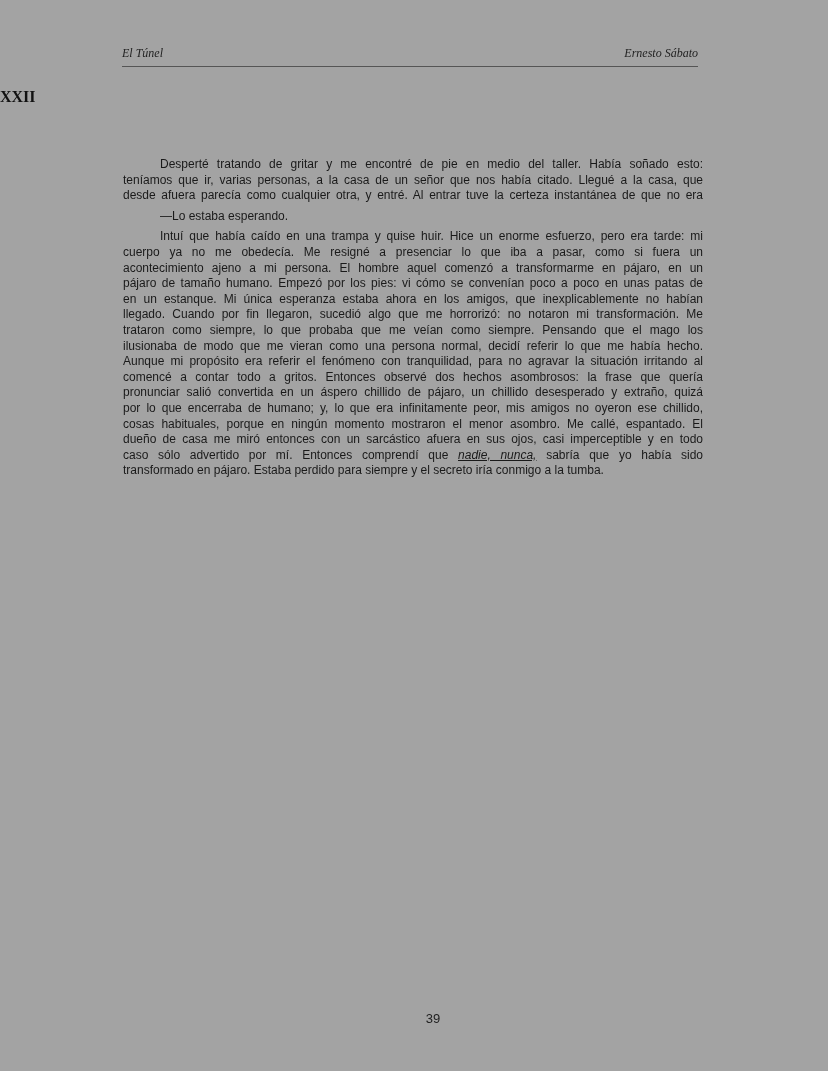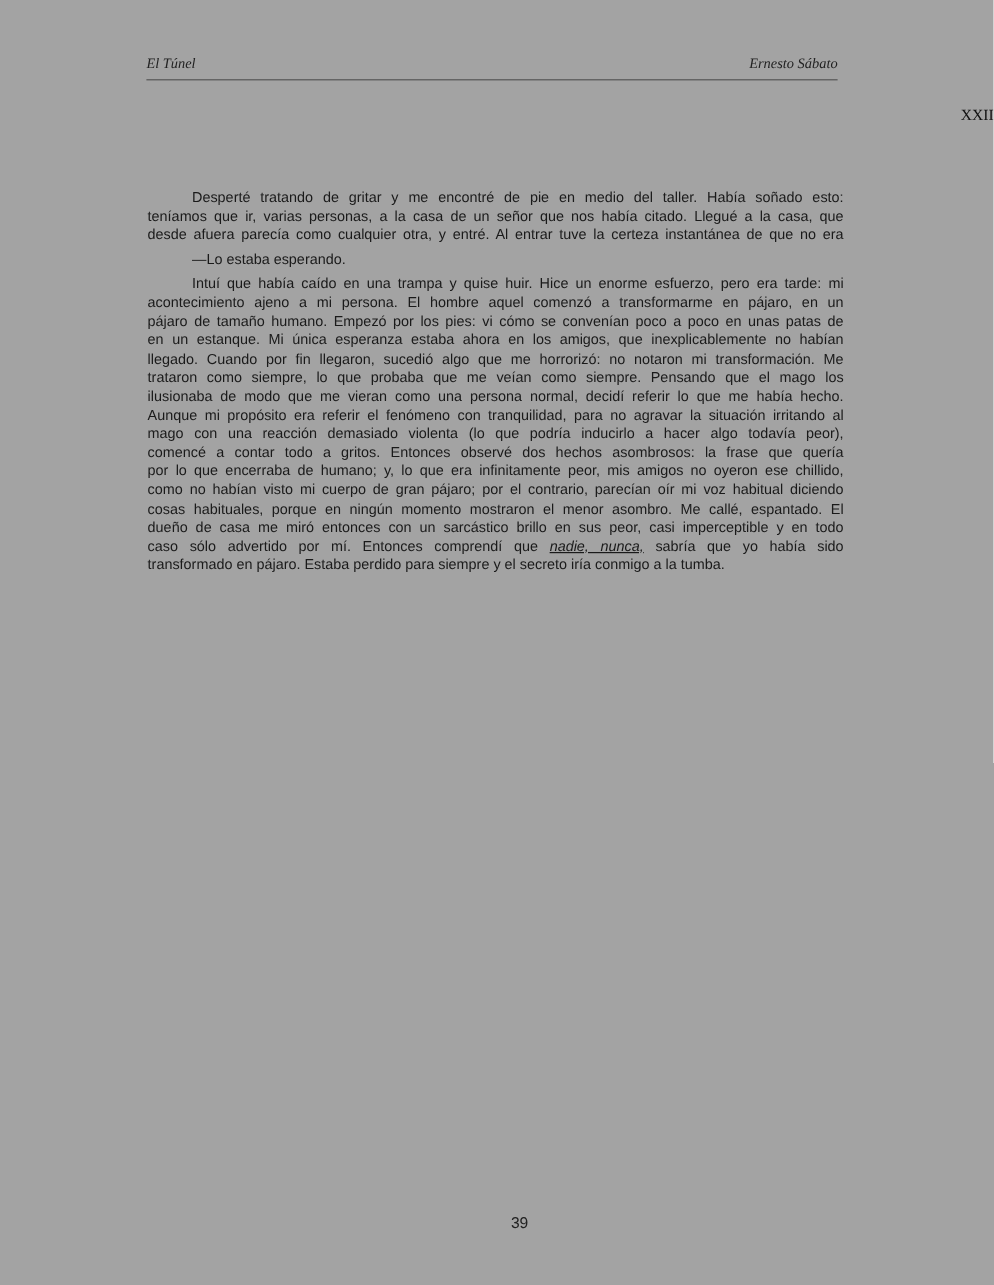--- a/index.html
+++ b/index.html
@@ -9,22 +9,22 @@
       position: absolute; left: 122px; top: 44px; width: 576px; height: 20px;
       font-family: "Liberation Serif", serif; font-style: italic; font-size: 12px; color: #222;
     }
     .header .left { position: absolute; left: 0; top: 2px; }
     .header .right { position: absolute; right: 0; top: 2px; margin-left: 24px; }
     .header-rule {
       position: absolute; left: 122px; top: 66px; width: 576px; height: 0;
       border-top: 1.5px solid #555;
     }
     .chapter-title {
-      position: absolute; left: 0; width: 828px; top: 88px; text-align: right;
-      font-family: "Liberation Serif", serif; font-weight: normal; font-size: 13px; color: #111;
+      position: absolute; left: 0; width: 828px; top: 88px; text-align: left;
+      font-family: "Liberation Serif", serif; font-weight: bold; font-size: 16px; color: #111;
     }
     .body-text {
       position: absolute; left: 123px; top: 157px; width: 580px;
       font-family: "Liberation Sans", sans-serif; font-size: 12px; color: #1a1a1a;
     }
     .line {
       display: block; height: 15.6px; line-height: 15.6px; white-space: nowrap;
       text-align: justify; text-align-last: justify;
     }
     .line.last { text-align-last: left; }
@@ -58,32 +58,32 @@
     </div>
     <div class="gap"></div>
 
     <div>
       <span class="line indent last">—Lo estaba esperando.</span>
     </div>
     <div class="gap"></div>
 
     <div>
       <span class="line indent">Intuí que había caído en una trampa y quise huir. Hice un enorme esfuerzo, pero era tarde: mi</span>
+      <span class="line">cuerpo ya no me obedecía. Me resigné a presenciar lo que iba a pasar, como si fuera un</span>
       <span class="line">acontecimiento ajeno a mi persona. El hombre aquel comenzó a transformarme en pájaro, en un</span>
       <span class="line">pájaro de tamaño humano. Empezó por los pies: vi cómo se convenían poco a poco en unas patas de</span>
       <span class="line">en un estanque. Mi única esperanza estaba ahora en los amigos, que inexplicablemente no habían</span>
       <span class="line">llegado. Cuando por fin llegaron, sucedió algo que me horrorizó: no notaron mi transformación. Me</span>
       <span class="line">trataron como siempre, lo que probaba que me veían como siempre. Pensando que el mago los</span>
       <span class="line">ilusionaba de modo que me vieran como una persona normal, decidí referir lo que me había hecho.</span>
       <span class="line">Aunque mi propósito era referir el fenómeno con tranquilidad, para no agravar la situación irritando al</span>
-      <span class="line">mago con una reacción demasiado violenta (lo que podría inducirlo a hacer algo todavía peor),</span>
       <span class="line">comencé a contar todo a gritos. Entonces observé dos hechos asombrosos: la frase que quería</span>
+      <span class="line">pronunciar salió convertida en un áspero chillido de pájaro, un chillido desesperado y extraño, quizá</span>
       <span class="line">por lo que encerraba de humano; y, lo que era infinitamente peor, mis amigos no oyeron ese chillido,</span>
-      <span class="line">como no habían visto mi cuerpo de gran pájaro; por el contrario, parecían oír mi voz habitual diciendo</span>
       <span class="line">cosas habituales, porque en ningún momento mostraron el menor asombro. Me callé, espantado. El</span>
-      <span class="line">dueño de casa me miró entonces con un sarcástico brillo en sus peor, casi imperceptible y en todo</span>
+      <span class="line">dueño de casa me miró entonces con un sarcástico afuera en sus ojos, casi imperceptible y en todo</span>
       <span class="line"><span>caso sólo advertido por mí. Entonces comprendí que</span> <span class="em">nadie, nunca,</span> <span>sabría que yo había sido</span></span>
       <span class="line last">transformado en pájaro. Estaba perdido para siempre y el secreto iría conmigo a la tumba.</span>
     </div>
   </div>
 
   <div class="page-number">39</div>
 </div>
 
 </body></html>

